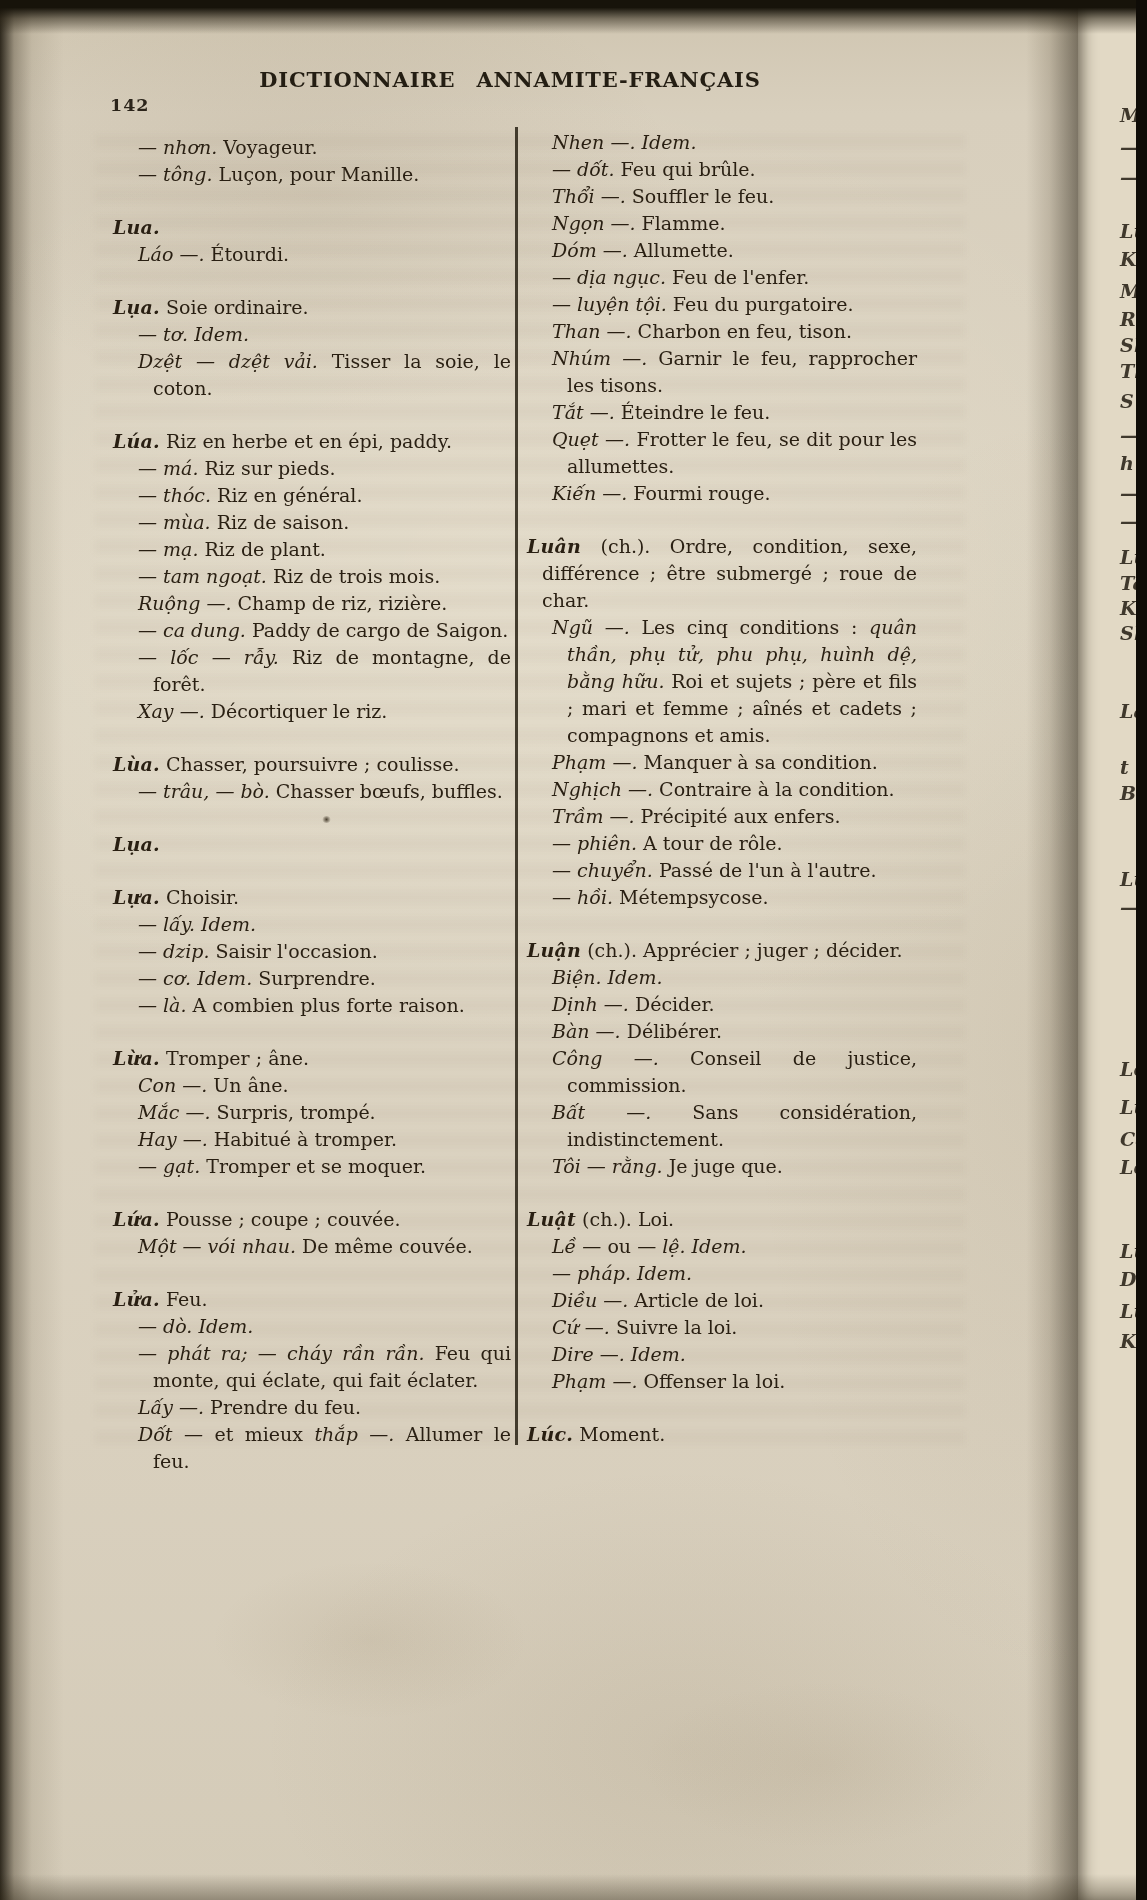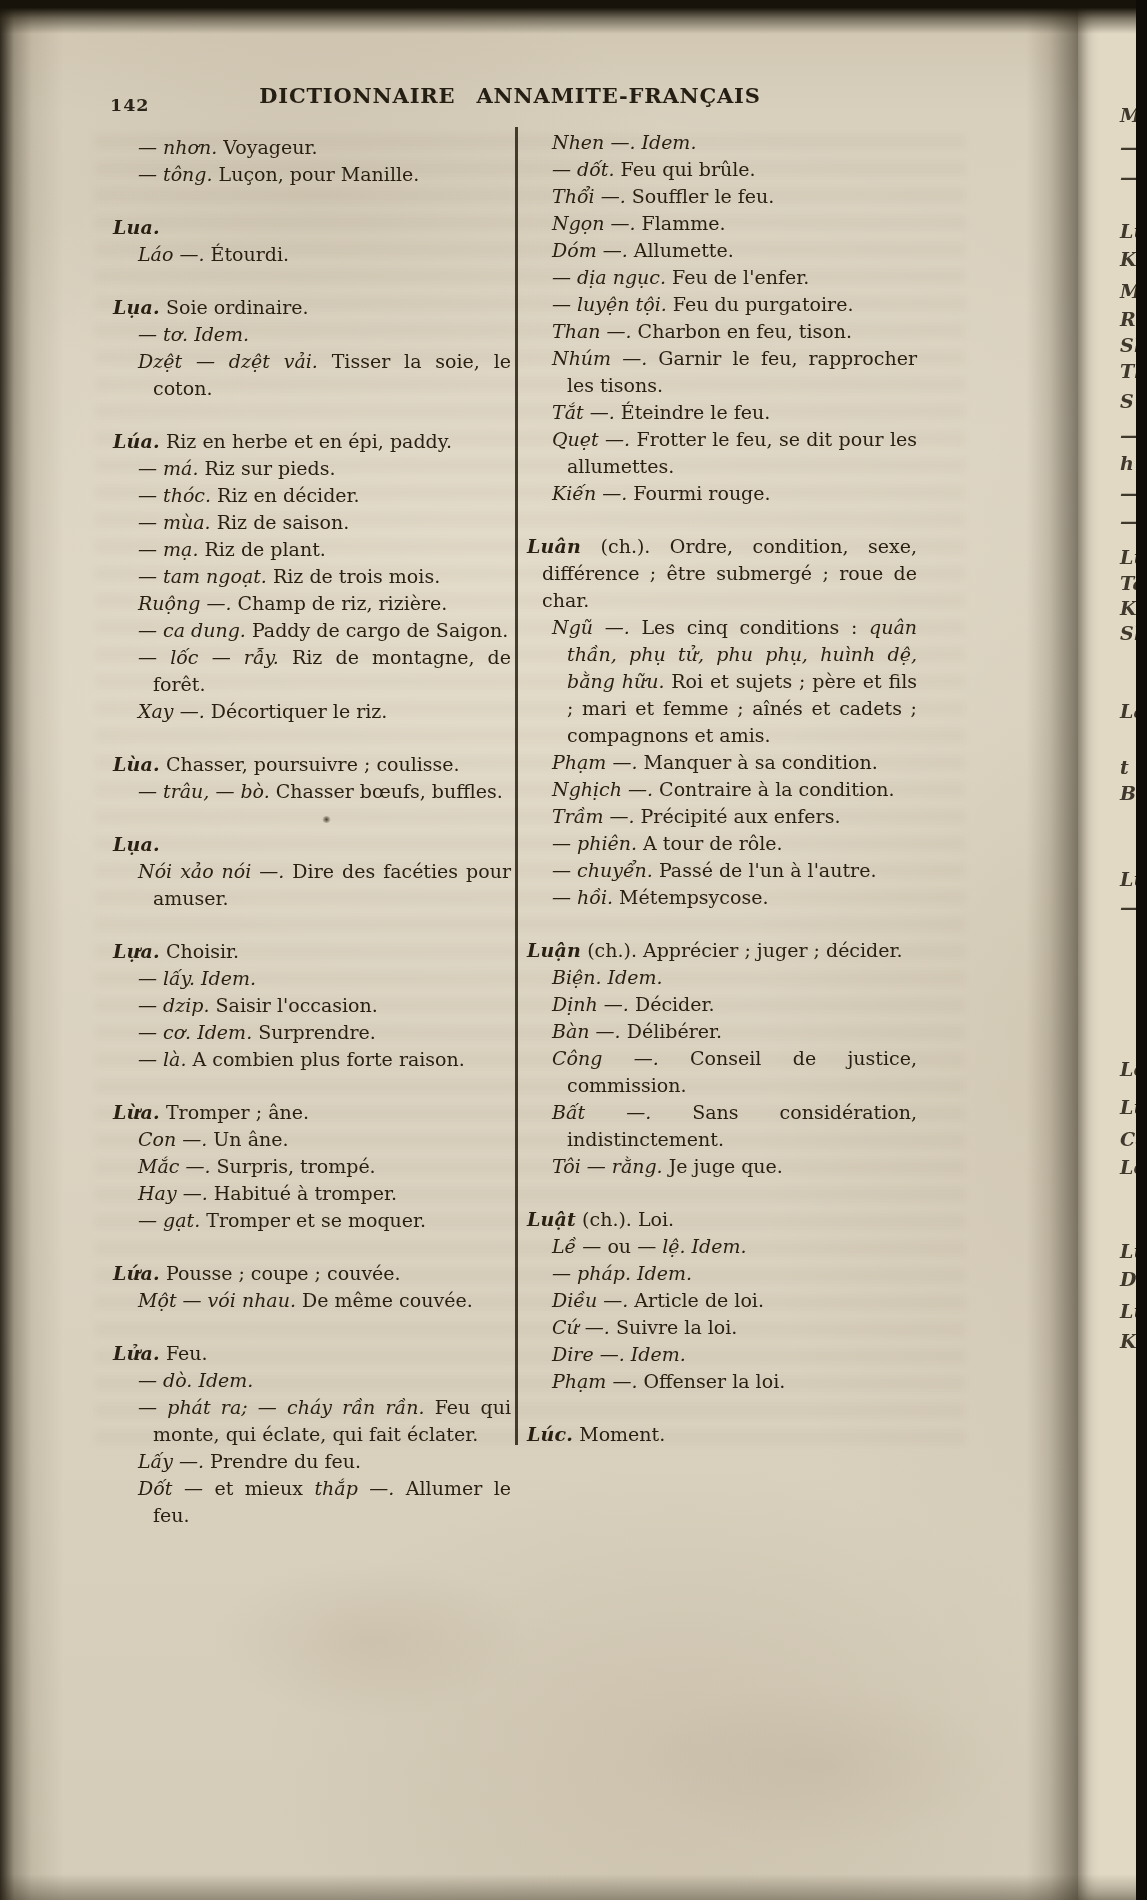--- a/index.html
+++ b/index.html
@@ -58,21 +58,21 @@
     font-size: 19px; line-height: 22px;
     color: #3f382c; white-space: nowrap;
     letter-spacing: 0.2px;
   }
   .page-number {
     position: absolute; top: 95px; left: 110px;
     font-size: 17.5px; font-weight: bold;
     color: #2b241a; letter-spacing: 1px;
   }
   .page-title {
-    position: absolute; top: 83px; left: 0; width: 1020px;
+    position: absolute; top: 67px; left: 0; width: 1020px;
     text-align: center;
     font-size: 21px; font-weight: bold;
     letter-spacing: 0.8px; word-spacing: 13px;
     color: #241e13;
   }
   .column {
     position: absolute;
     font-size: 19px; line-height: 27px;
     color: #291f12; 
     text-align: justify;
@@ -127,36 +127,35 @@
         <p class="para sub"><span class="s-i">Láo —.</span><span class="s-r"> Étourdi.</span></p>
       </div>
       <div class="entry">
         <p class="para head"><span class="s-b">Lụa.</span><span class="s-r"> Soie ordinaire.</span></p>
         <p class="para sub"><span class="s-i">— tơ. Idem.</span></p>
         <p class="para sub"><span class="s-i">Dzệt — dzệt vải.</span><span class="s-r"> Tisser la soie, le coton.</span></p>
       </div>
       <div class="entry">
         <p class="para head"><span class="s-b">Lúa.</span><span class="s-r"> Riz en herbe et en épi, paddy.</span></p>
         <p class="para sub"><span class="s-i">— má.</span><span class="s-r"> Riz sur pieds.</span></p>
-        <p class="para sub"><span class="s-i">— thóc.</span><span class="s-r"> Riz en décider.</span></p>
+        <p class="para sub"><span class="s-i">— thóc.</span><span class="s-r"> Riz en général.</span></p>
         <p class="para sub"><span class="s-i">— mùa.</span><span class="s-r"> Riz de saison.</span></p>
         <p class="para sub"><span class="s-i">— mạ.</span><span class="s-r"> Riz de plant.</span></p>
         <p class="para sub"><span class="s-i">— tam ngoạt.</span><span class="s-r"> Riz de trois mois.</span></p>
         <p class="para sub"><span class="s-i">Ruộng —.</span><span class="s-r"> Champ de riz, rizière.</span></p>
         <p class="para sub"><span class="s-i">— ca dung.</span><span class="s-r"> Paddy de cargo de Saigon.</span></p>
         <p class="para sub"><span class="s-i">— lốc — rẫy.</span><span class="s-r"> Riz de montagne, de forêt.</span></p>
         <p class="para sub"><span class="s-i">Xay —.</span><span class="s-r"> Décortiquer le riz.</span></p>
       </div>
       <div class="entry">
         <p class="para head"><span class="s-b">Lùa.</span><span class="s-r"> Chasser, poursuivre ; coulisse.</span></p>
         <p class="para sub"><span class="s-i">— trâu, — bò.</span><span class="s-r"> Chasser bœufs, buffles.</span></p>
       </div>
       <div class="entry">
         <p class="para head"><span class="s-b">Lụa.</span></p>
-        <p class="para sub"><span class="s-i">Nói xảo nói —.</span><span class="s-r"> Dire des facéties pour amuser.</span></p>
       </div>
       <div class="entry">
         <p class="para head"><span class="s-b">Lựa.</span><span class="s-r"> Choisir.</span></p>
         <p class="para sub"><span class="s-i">— lấy. Idem.</span></p>
         <p class="para sub"><span class="s-i">— dzip.</span><span class="s-r"> Saisir l'occasion.</span></p>
         <p class="para sub"><span class="s-i">— cơ. Idem.</span><span class="s-r"> Surprendre.</span></p>
         <p class="para sub"><span class="s-i">— là.</span><span class="s-r"> A combien plus forte raison.</span></p>
       </div>
       <div class="entry">
         <p class="para head"><span class="s-b">Lừa.</span><span class="s-r"> Tromper ; âne.</span></p>

